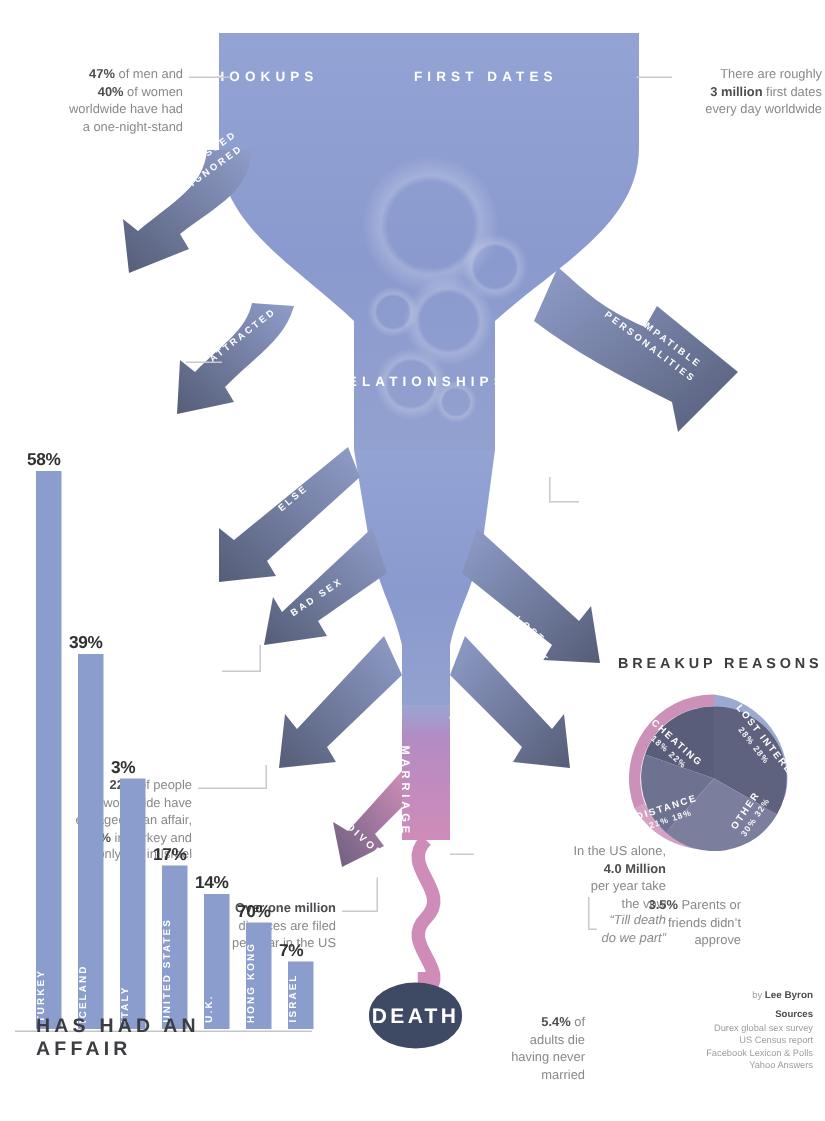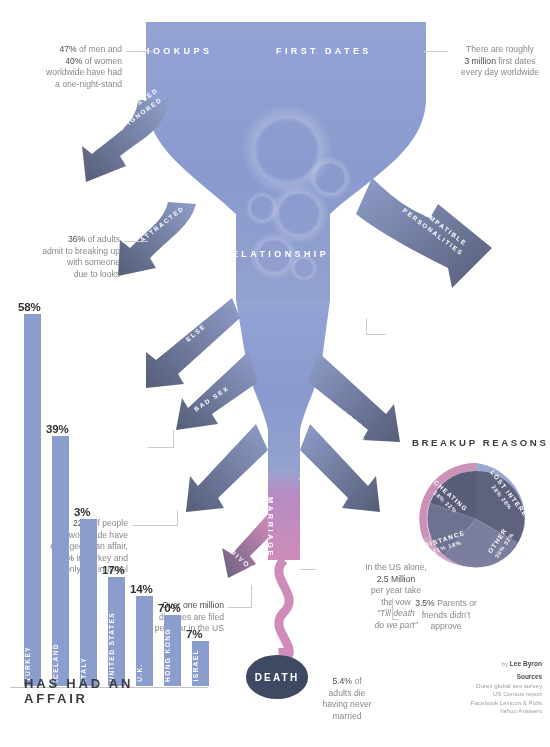--- a/index.html
+++ b/index.html
@@ -6,24 +6,24 @@
   body{
     width:550px;height:747px;position:relative;overflow:hidden;
     font-family:"Liberation Sans", sans-serif;
     color:#808487;
   }
   .stage{position:absolute;inset:0;width:550px;height:747px;}
   svg.flow{position:absolute;left:0;top:0;width:550px;height:747px;}
 
   
   .note{position:absolute;font-size:8.6px;line-height:11.6px;color:#87898c;}
-  .note b{color:#4b4d50;font-weight:normal;}
+  .note b{color:#4b4d50;font-weight:bold;}
   .note i{font-style:italic;}
   .note.r{text-align:right;}
-  .note.l{text-align:center;}
+  .note.l{text-align:right;}
 
   
   .lead{position:absolute;background:#c8cacc;}
   .lead.h{height:1px;}
   .lead.v{width:1px;}
 
   
   .flowlabel{position:absolute;color:#fff;font-weight:bold;font-size:9px;letter-spacing:3.4px;}
 
   
@@ -42,21 +42,21 @@
   #pie{position:absolute;left:406px;top:437px;width:140px;height:160px;}
   .pie-title{position:absolute;left:6px;top:0;font-size:9.6px;font-weight:bold;letter-spacing:2.6px;color:#3b3d40;white-space:nowrap;}
   .pie-holder{position:absolute;left:8px;top:20px;width:124px;height:124px;}
   .slice-label{position:absolute;color:#fff;font-size:6.4px;font-weight:bold;letter-spacing:1.3px;
                text-align:center;white-space:nowrap;line-height:8px;}
   .slice-label .pcts{display:block;font-size:5.6px;letter-spacing:.8px;opacity:.92;}
 
   
   #death{position:absolute;left:246px;top:655px;width:62px;height:44px;border-radius:32px/22px;background:#3e4a63;}
   #death span{position:absolute;inset:0;display:flex;align-items:center;justify-content:center;
-              color:#fff;font-size:10px;font-weight:bold;letter-spacing:2.2px;}
+              color:#fff;font-size:14px;font-weight:bold;letter-spacing:2.2px;}
 
   
   #credits{position:absolute;right:8px;top:660px;text-align:right;font-size:6.2px;line-height:8.4px;color:#9a9da0;}
   #credits .by b{color:#4b4d50;font-size:6.6px;}
   #credits .srch{font-weight:bold;color:#4b4d50;margin-top:5px;display:block;font-size:6.4px;}
 </style>
 </head>
 <body>
 
 <div class="stage">
@@ -155,26 +155,20 @@
   </div>
   <div class="lead h" style="left:126px;top:51px;width:28px;"></div>
 
   <div class="note l" style="left:452px;top:44px;width:96px;">
     <span>There are roughly</span><br>
     <b>3 million</b><span> first dates</span><br>
     <span>every day worldwide</span>
   </div>
   <div class="lead h" style="left:424px;top:51px;width:24px;"></div>
 
-  <div class="note r" style="left:12px;top:234px;width:108px;">
-    <b>36%</b><span> of adults</span><br>
-    <span>admit to breaking up</span><br>
-    <span>with someone</span><br>
-    <span>due to looks</span>
-  </div>
   <div class="lead h" style="left:124px;top:241px;width:24px;"></div>
 
   <div class="lead h" style="left:366px;top:334px;width:20px;"></div>
   <div class="lead v" style="left:366px;top:318px;height:17px;"></div>
 
   <div class="lead h" style="left:148px;top:447px;width:26px;"></div>
   <div class="lead v" style="left:173px;top:430px;height:18px;"></div>
 
   <div class="note r" style="left:18px;top:518px;width:110px;">
     <b>22%</b><span> of people</span><br>
@@ -189,21 +183,21 @@
   <div class="note r" style="left:108px;top:600px;width:116px;">
     <b>Over one million</b><br>
     <span>divorces are filed</span><br>
     <span>per year in the US</span>
   </div>
   <div class="lead h" style="left:228px;top:607px;width:24px;"></div>
   <div class="lead v" style="left:251px;top:585px;height:23px;"></div>
 
   <div class="note l" style="left:320px;top:562px;width:96px;margin-left:28px;">
     <span>In the US alone,</span><br>
-    <b>2.5 Million</b><br>
+    <b>4.0 Million</b><br>
     <span>per year take</span><br>
     <span>the vow</span><br>
     <i>“Till death</i><br>
     <i>do we part”</i>
   </div>
   <div class="lead h" style="left:300px;top:569px;width:16px;"></div>
 
   <div class="note l" style="left:304px;top:676px;width:86px;">
     <b>5.4%</b><span> of</span><br>
     <span>adults die</span><br>

